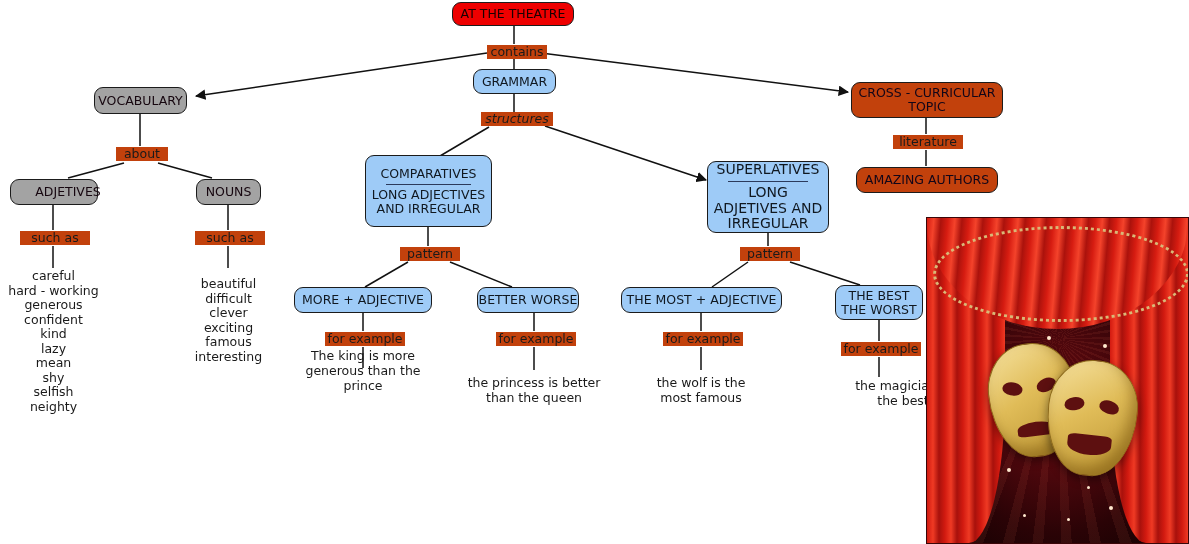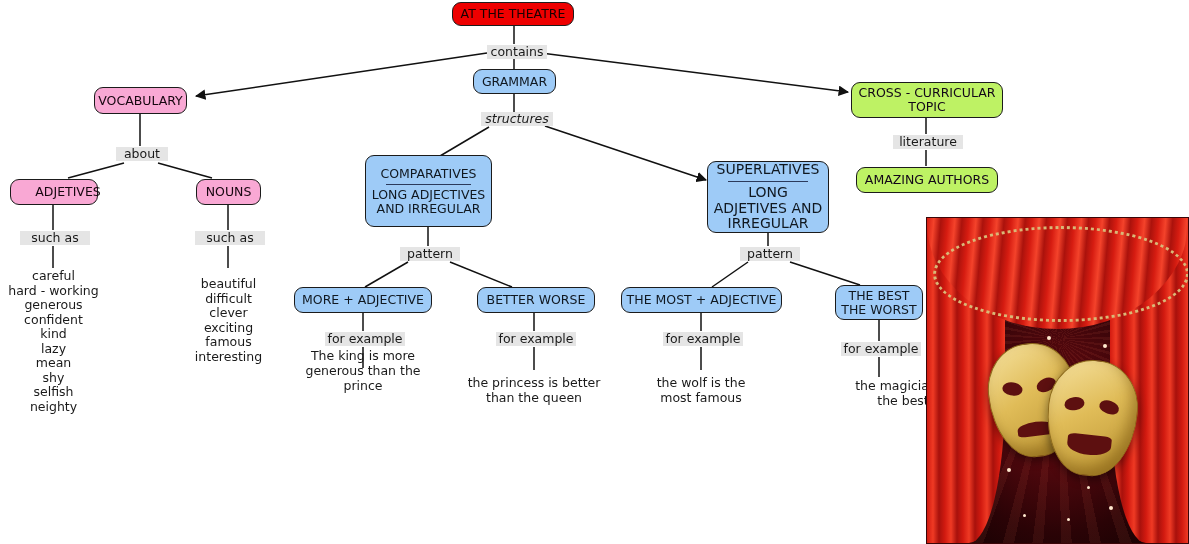--- a/index.html
+++ b/index.html
@@ -20,26 +20,26 @@
     box-shadow:0 0 0 0 rgba(0,0,0,0);
   }
   .node .ttl{display:block;}
   .node .sub{display:block;}
   .node .rule{
     width:72%;height:0;border-top:1.3px solid #2b3a5c;margin:3px auto 3px auto;
   }
 
   .red{background:#ee0000;border-color:#1c1c1c;color:#1a0000;}
   .blue{background:#9ecbf7;border-color:#1b1b1b;color:#101820;}
-  .pink{background:#f9a8d4;border-color:#1b1b1b;color:#16060f;}
-  .purple{background:#bef264;border-color:#1b1b1b;color:#120618;}
+  .pink{background:#a3a3a3;border-color:#1b1b1b;color:#16060f;}
+  .purple{background:#c2410c;border-color:#1b1b1b;color:#120618;}
 
   .lbl{
     position:absolute;font-size:12.5px;color:#1a1a1a;white-space:nowrap;
-    text-align:center;background:#e5e5e5;padding:0 2px;line-height:1.15;
+    text-align:center;background:#c2410c;padding:0 2px;line-height:1.15;
   }
   .wordlist{
     position:absolute;font-size:12.5px;color:#1a1a1a;text-align:center;
     line-height:1.16;white-space:pre-line;
   }
   .example{
     position:absolute;font-size:12.5px;color:#1a1a1a;text-align:center;
     line-height:1.2;
   }
 
@@ -194,21 +194,21 @@
   <div class="node blue" style="left:707px;top:161px;width:122px;height:72px;font-size:14px;padding:0 4px;">
     <span class="ttl">SUPERLATIVES</span>
     <span class="rule"></span>
     <span class="sub">LONG ADJETIVES AND IRREGULAR</span>
   </div>
 
   <div class="node blue" style="left:294px;top:287px;width:138px;height:26px;font-size:12.5px;">
     <span class="ttl">MORE + ADJECTIVE</span>
   </div>
 
-  <div class="node blue" style="left:477px;top:287px;width:118px;height:26px;font-size:12.5px;">
+  <div class="node blue" style="left:477px;top:287px;width:102px;height:26px;font-size:12.5px;">
     <span class="ttl">BETTER WORSE</span>
   </div>
 
   <div class="node blue" style="left:621px;top:287px;width:161px;height:26px;font-size:12.5px;">
     <span class="ttl">THE MOST + ADJECTIVE</span>
   </div>
 
   <div class="node blue" style="left:835px;top:285px;width:88px;height:35px;font-size:12.5px;">
     <span class="ttl">THE BEST THE WORST</span>
   </div>

